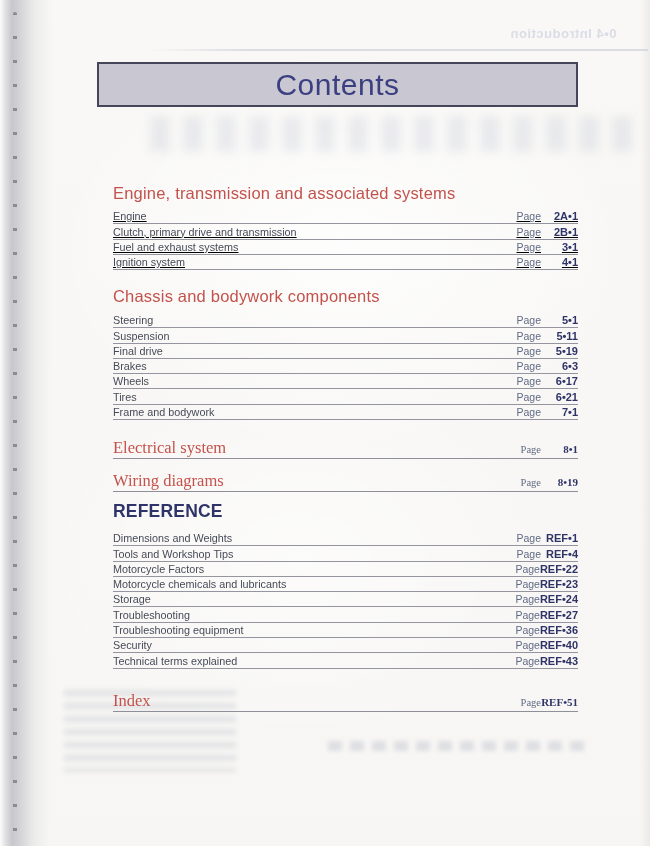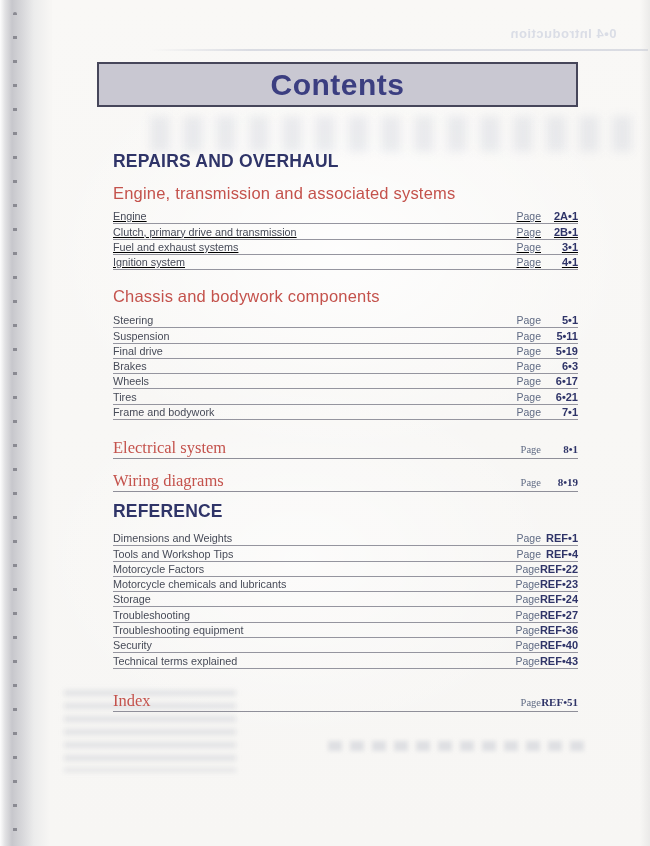--- a/index.html
+++ b/index.html
@@ -56,21 +56,21 @@
   }
   
   .contents-box{
     position:absolute;top:62px;left:97px;width:481px;height:45px;
     background:#c9c8d2;
     border:2px solid #46465a;
     box-sizing:border-box;
     display:flex;align-items:center;justify-content:center;
   }
   .contents-box .title{
-    font-size:30px;font-weight:bold;color:#3b3e80;letter-spacing:.5px;
+    font-size:30px;font-weight:normal;color:#3b3e80;letter-spacing:.5px;
   }
   
   .navy-heading{
     position:absolute;left:113px;
     font-size:17.5px;font-weight:bold;color:#2f3468;letter-spacing:.2px;
   }
   .red-title{
     position:absolute;left:113px;
     font-size:16.5px;color:#c4524c;letter-spacing:.2px;
   }
@@ -107,21 +107,20 @@
   <div class="bleed bleed-intro">0•4 Introduction</div>
   <div class="bleed-rule"></div>
   <div class="ghost-title"></div>
   <div class="ghost-paragraph"></div>
   <div class="ghost-bottom"></div>
 
   <div class="contents-box">
     <span class="title">Contents</span>
   </div>
 
-  <div class="navy-heading" style="top:151px;">REPAIRS AND OVERHAUL</div>
 
   <div class="red-title" style="top:184px;">Engine, transmission and associated systems</div>
 
   <div class="toc-table" style="top:209px;text-decoration:underline;">
     <div class="toc-row">
       <span class="lbl">Engine</span>
       <span class="pg">
           <span class="pword">Page</span>
           <span class="pnum">2A•1</span>
         </span>

